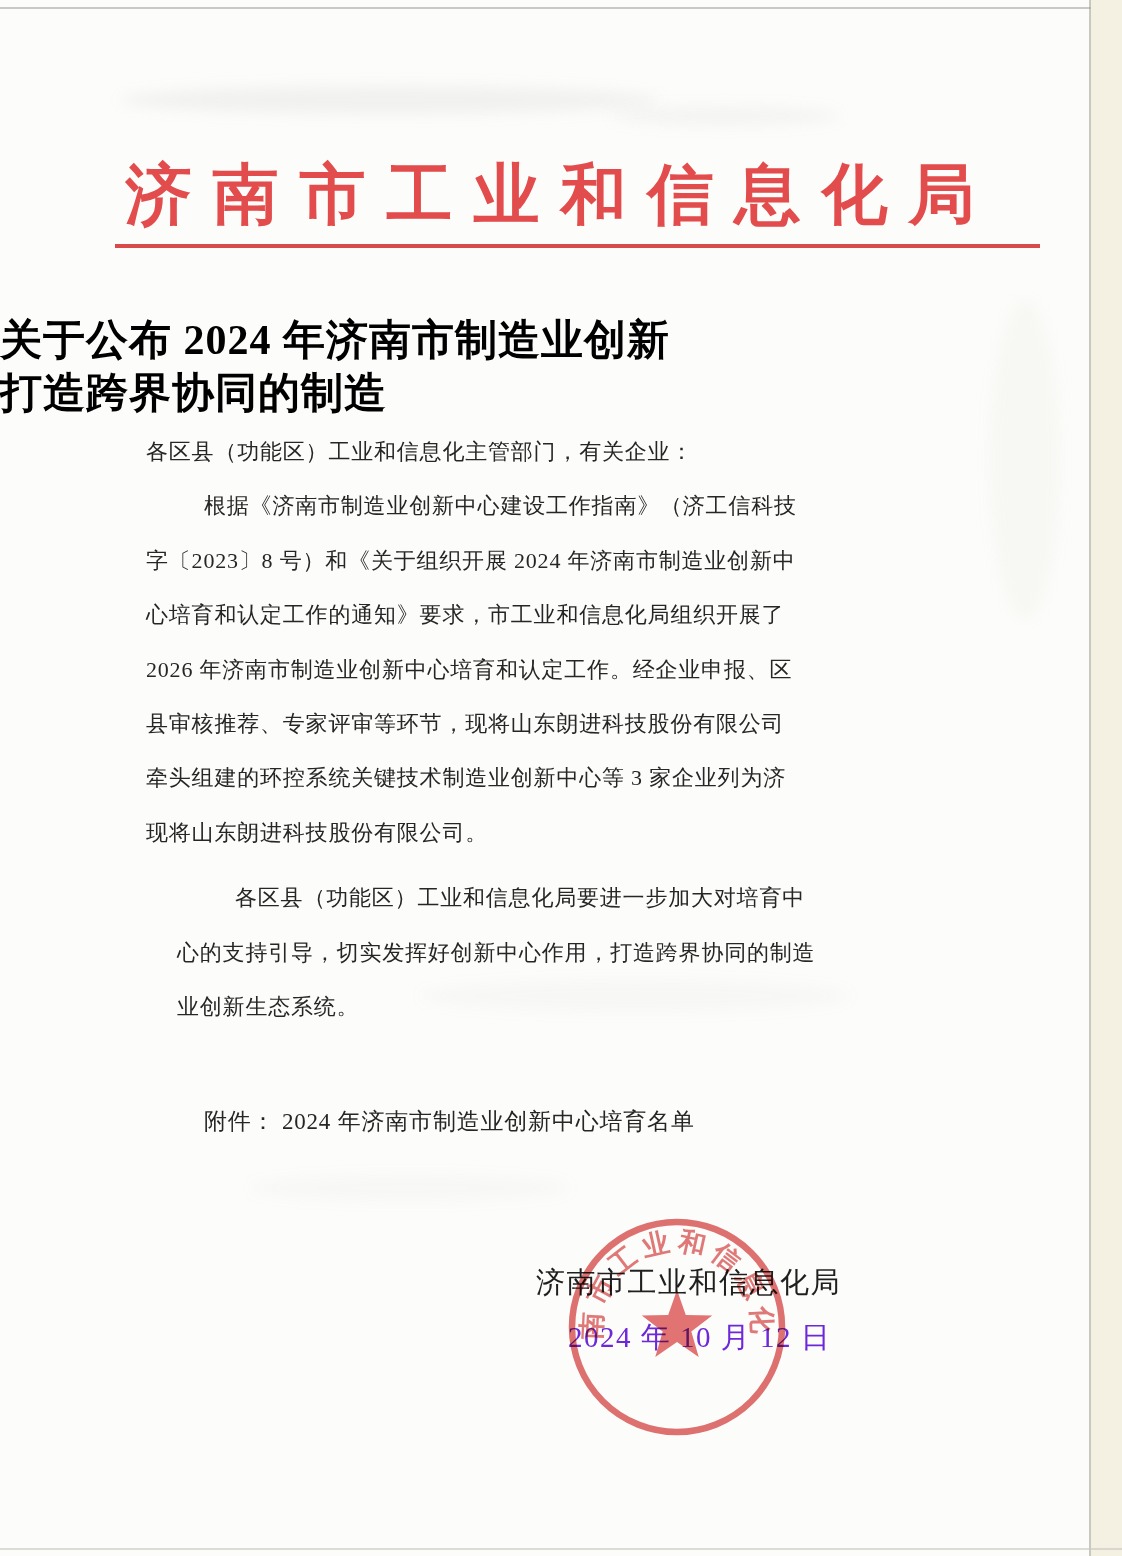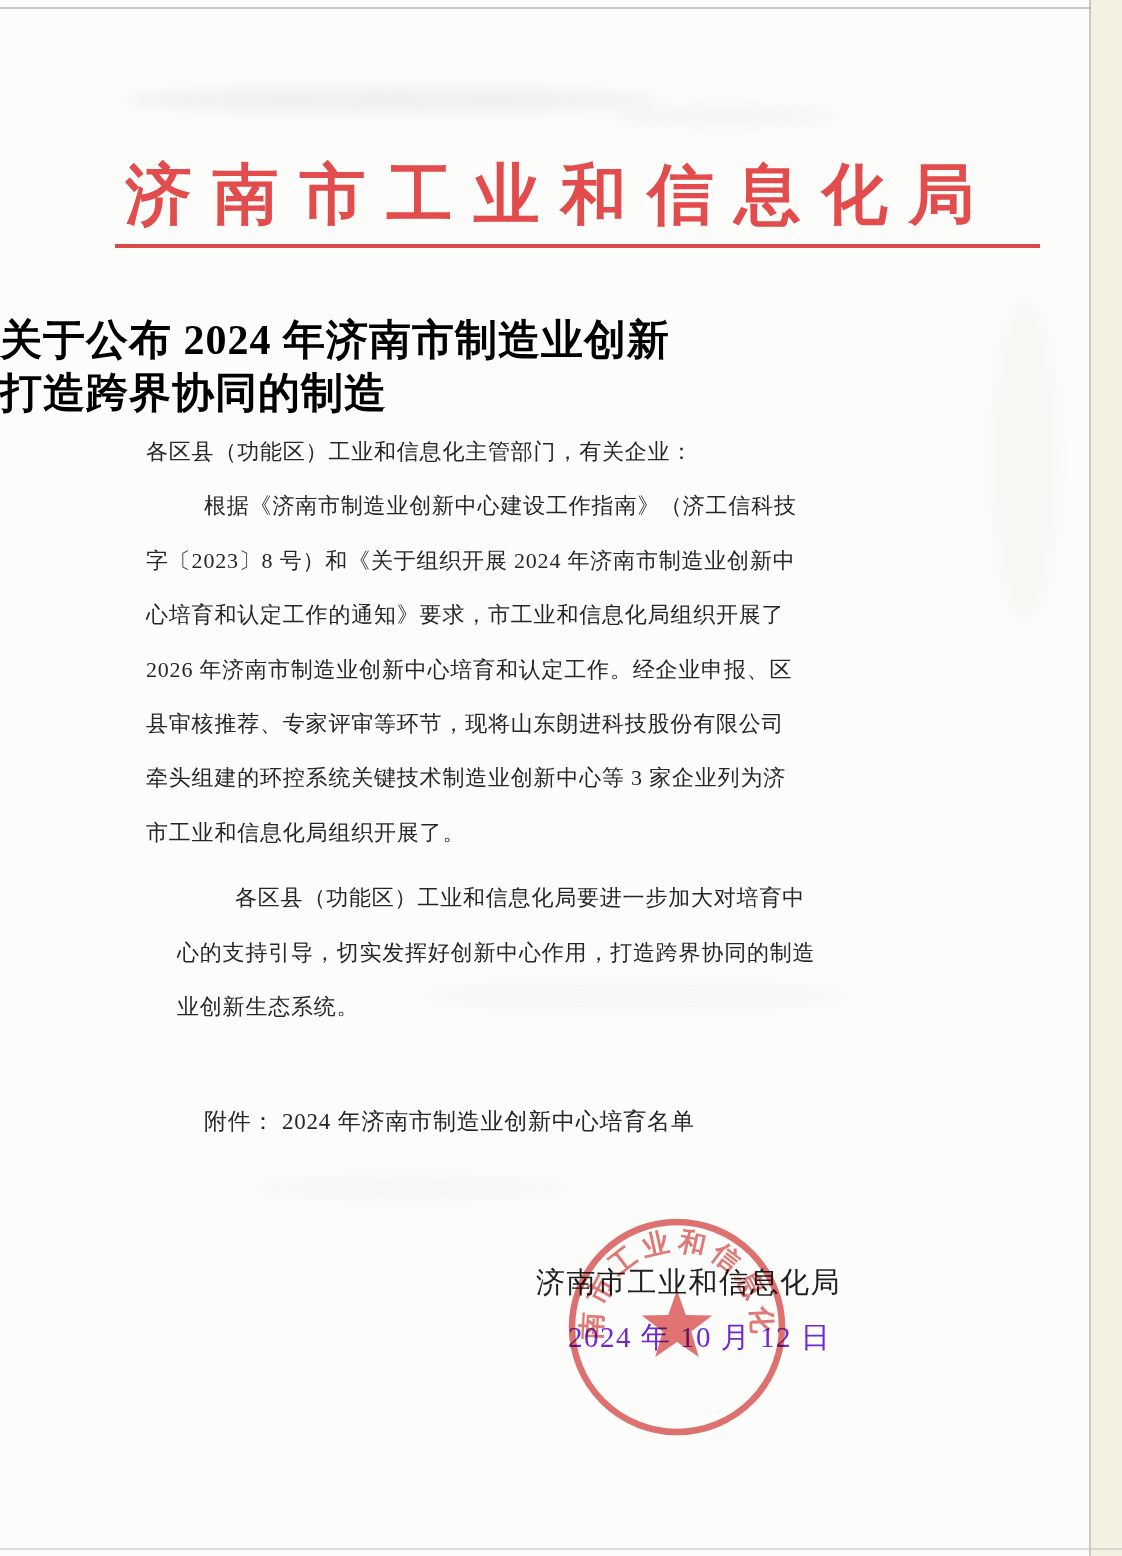--- a/index.html
+++ b/index.html
@@ -111,21 +111,21 @@
   </h1>
 
   <div class="body-text">
     <div class="bline">各区县（功能区）工业和信息化主管部门，有关企业：</div>
     <div class="bline indent2">根据《济南市制造业创新中心建设工作指南》（济工信科技</div>
     <div class="bline">字〔2023〕8 号）和《关于组织开展 2024 年济南市制造业创新中</div>
     <div class="bline">心培育和认定工作的通知》要求，市工业和信息化局组织开展了</div>
     <div class="bline">2026 年济南市制造业创新中心培育和认定工作。经企业申报、区</div>
     <div class="bline">县审核推荐、专家评审等环节，现将山东朗进科技股份有限公司</div>
     <div class="bline">牵头组建的环控系统关键技术制造业创新中心等 3 家企业列为济</div>
-    <div class="bline">市工业和信息化局组织开展了。</div>
+    <div class="bline">现将山东朗进科技股份有限公司。</div>
     <div class="para3">
       <div class="bline indent2">各区县（功能区）工业和信息化局要进一步加大对培育中</div>
       <div class="bline">心的支持引导，切实发挥好创新中心作用，打造跨界协同的制造</div>
       <div class="bline">业创新生态系统。</div>
     </div>
   </div>
 
   <div class="attachment">附件：  2024 年济南市制造业创新中心培育名单</div>
 
   <div class="issuer">济南市工业和信息化局</div>

